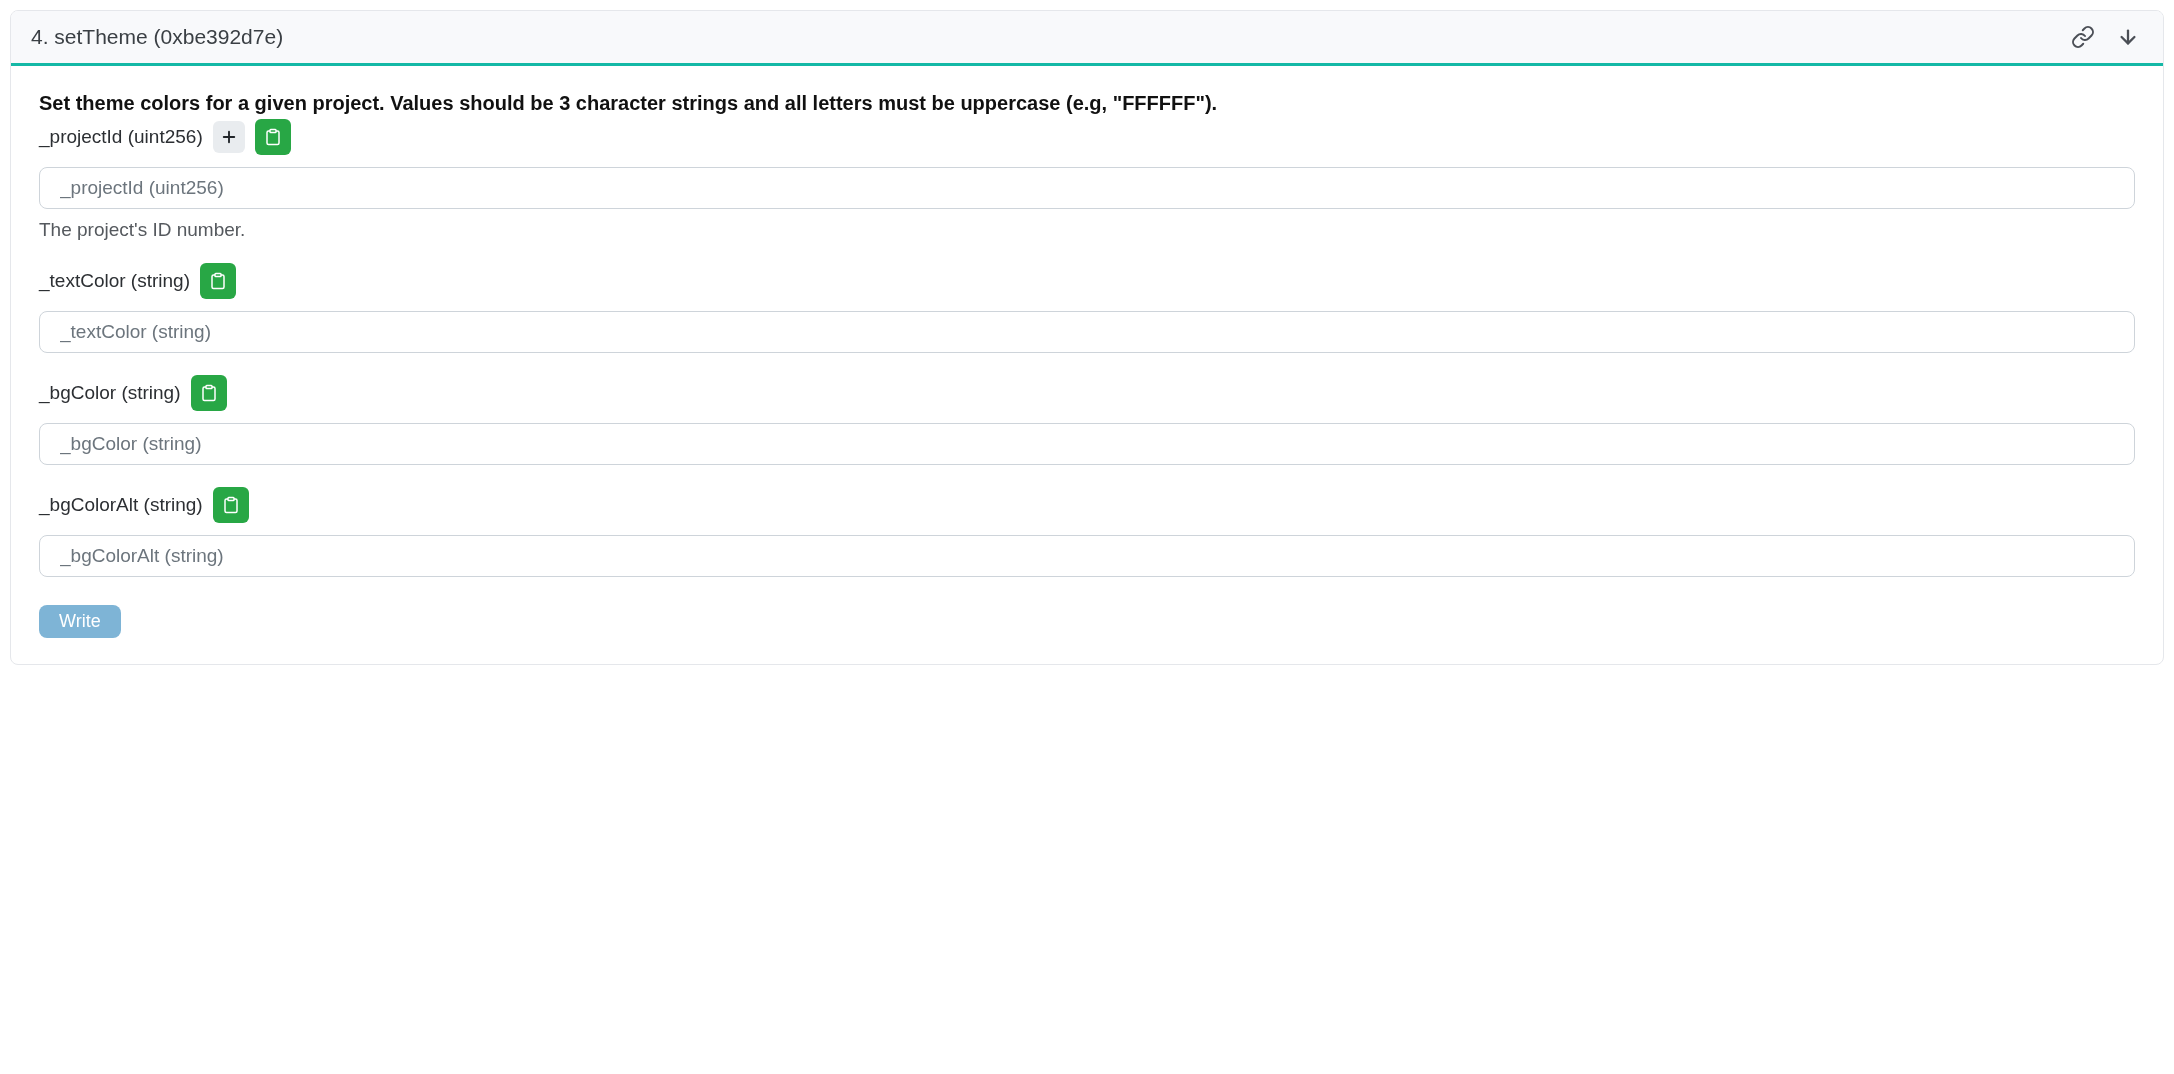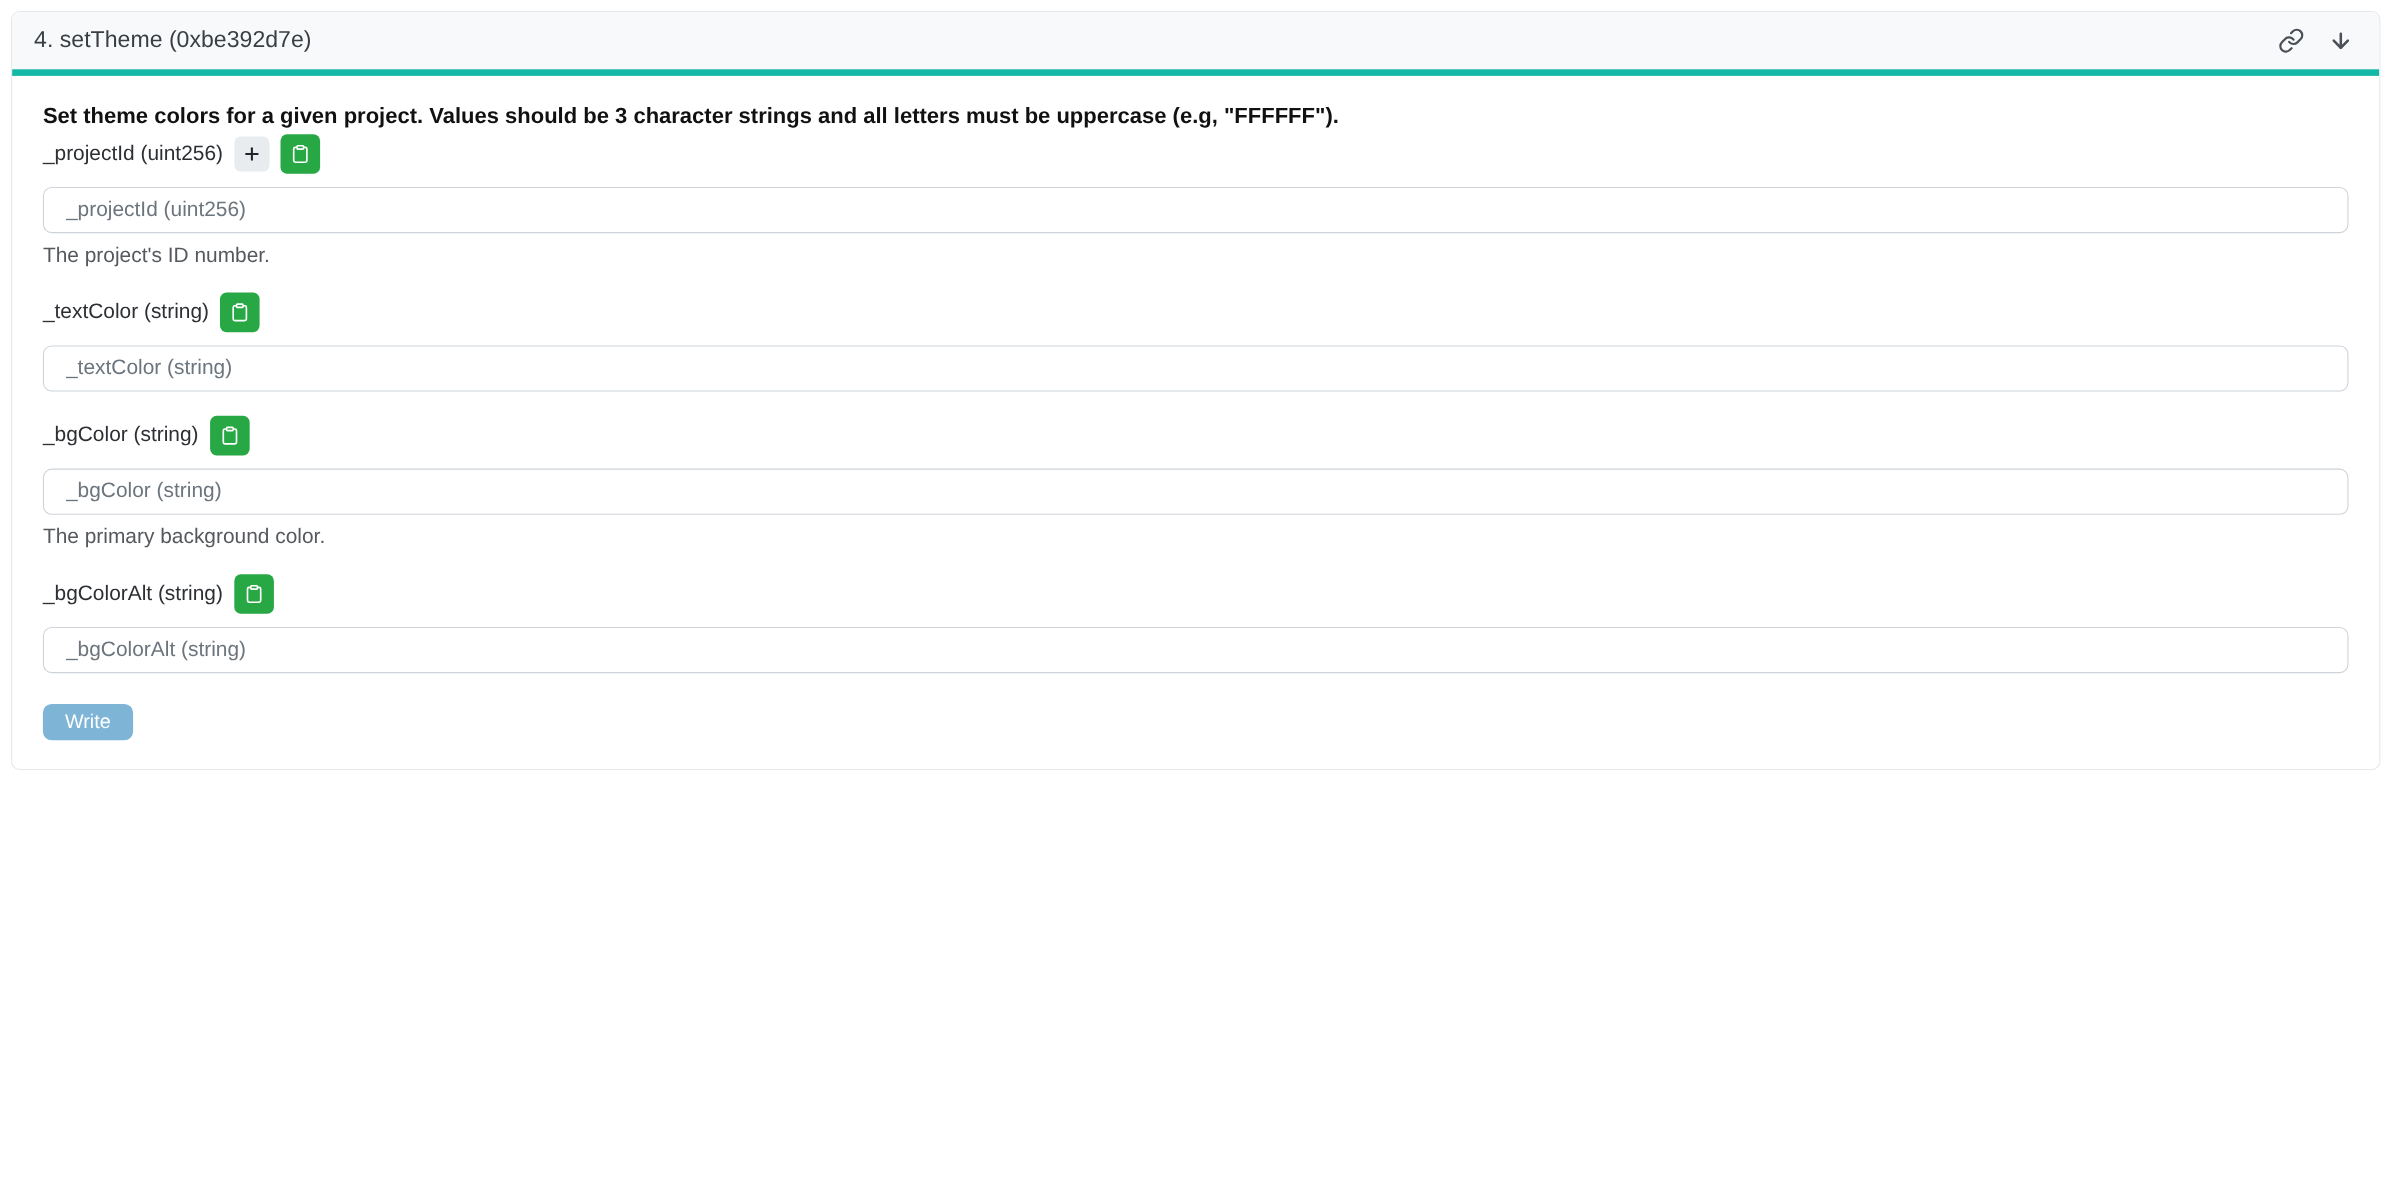--- a/index.html
+++ b/index.html
@@ -19,21 +19,21 @@
       border-radius: 8px;
       overflow: hidden;
       background: #ffffff;
     }
     .panel-header {
       display: flex;
       align-items: center;
       justify-content: space-between;
       padding: 14px 20px;
       background: #f8f9fb;
-      border-bottom: 6px solid #14b8a6;
+      border-bottom: 3px solid #14b8a6;
     }
     .panel-title {
       font-size: 21px;
       color: #3a3f44;
       font-weight: 400;
     }
     .header-actions {
       display: flex;
       align-items: center;
       gap: 22px;
@@ -194,21 +194,20 @@
       <div class="param-label-row">
         <span class="param-label">_bgColor (string)</span>
         <button class="clipboard-btn">
           <svg width="18" height="18" viewBox="0 0 24 24" fill="currentColor">
             <path d="M16 4h2a2 2 0 0 1 2 2v14a2 2 0 0 1-2 2H6a2 2 0 0 1-2-2V6a2 2 0 0 1 2-2h2" fill="none" stroke="currentColor" stroke-width="2"></path>
             <rect x="8" y="2" width="8" height="4" rx="1" ry="1" fill="none" stroke="currentColor" stroke-width="2"></rect>
           </svg>
         </button>
       </div>
       <input class="param-input" type="text" placeholder="_bgColor (string)" style="">
-      <div class="param-help">The primary background color.</div>
     </div>
 
     <div class="param-group">
       <div class="param-label-row">
         <span class="param-label">_bgColorAlt (string)</span>
         <button class="clipboard-btn">
           <svg width="18" height="18" viewBox="0 0 24 24" fill="currentColor">
             <path d="M16 4h2a2 2 0 0 1 2 2v14a2 2 0 0 1-2 2H6a2 2 0 0 1-2-2V6a2 2 0 0 1 2-2h2" fill="none" stroke="currentColor" stroke-width="2"></path>
             <rect x="8" y="2" width="8" height="4" rx="1" ry="1" fill="none" stroke="currentColor" stroke-width="2"></rect>
           </svg>

